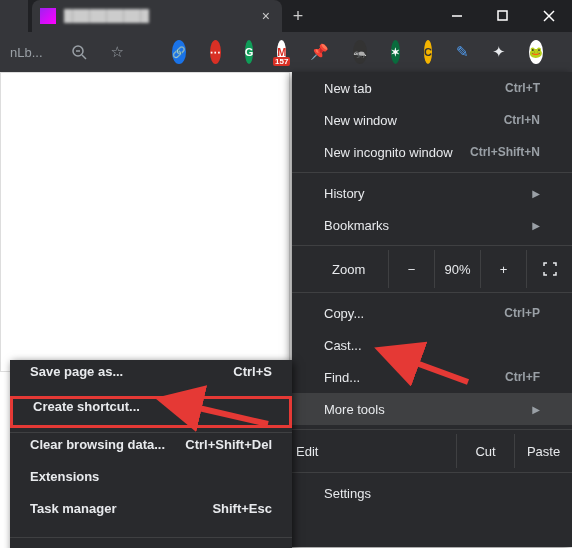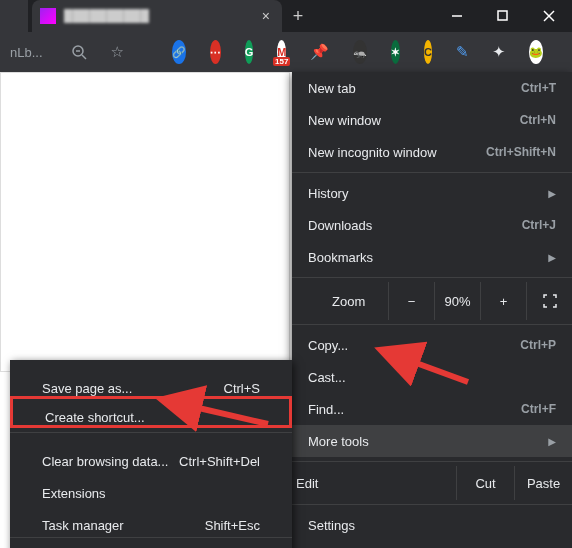--- a/index.html
+++ b/index.html
@@ -24,35 +24,35 @@
   .toolbar .ext { width:24px; height:24px; border-radius:50%; display:flex; align-items:center; justify-content:center; font-size:11px; font-weight:bold; }
   .toolbar .sep { flex:1; }
   .badge { position:relative; }
   .badge .count { position:absolute; bottom:-2px; right:-4px; background:#d93025; color:#fff; font-size:8px; padding:0 2px; border-radius:2px;margin-top:36px; }
 
   
   .page { position:absolute; left:0; top:72px; width:290px; height:300px; background:#fff; border:1px solid #ddd; }
 
   
   .menu { position:absolute; right:0; top:72px; width:280px; background:#292a2d; color:#e8eaed; font-size:13px; box-shadow: -2px 2px 8px rgba(0,0,0,0.5); padding-bottom:6px; }
-  .menu .row { display:flex; align-items:center; height:32px; padding:0 16px; justify-content:space-between; }
+  .menu .row { display:flex; align-items:center; height:32px; padding:0 32px; justify-content:space-between; }
   .menu .row.hover { background:#3f4042; }
   .menu .shortcut { color:#9aa0a6; font-size:12px;font-weight:bold; }
   .menu .sep { height:1px; background:#3f4042; margin:4px 0; }
   .menu .chev { color:#9aa0a6; font-size:10px; }
   .zoomrow { display:flex; align-items:center; height:38px; }
   .zoomrow .zlabel { padding-left:16px; width:72px;margin-left:24px; }
   .zoomrow .zbtn { flex:1; text-align:center; border-left:1px solid #3f4042; height:100%; display:flex; align-items:center; justify-content:center; color:#e8eaed; }
   .editrow { display:flex; height:34px; }
   .editrow .elabel { padding-left:4px; flex:1; display:flex; align-items:center; }
   .editrow .ebtn { width:58px; border-left:1px solid #3f4042; display:flex; align-items:center; justify-content:center; }
 
   
   .submenu { position:absolute; left:10px; top:360px; width:282px; background:#292a2d; color:#e8eaed; font-size:13px; box-shadow: 2px 2px 8px rgba(0,0,0,0.6); padding:4px 0; }
-  .submenu .row { display:flex; align-items:flex-end; height:32px; padding:0 32px; justify-content:space-between; }
+  .submenu .row { display:flex; align-items:flex-start; height:32px; padding:0 20px; justify-content:space-between;font-weight:bold; }
   .submenu .sep { height:1px; background:#3f4042; margin:4px 0; }
   .redbox { border:3px solid #e53935; }
 
   
   .arrow { position:absolute; pointer-events:none; }
   .arrow svg { overflow:visible; }
 </style>
 </head>
 <body>
 
@@ -124,24 +124,20 @@
   <div class="row">
       <span>New incognito window</span>
       <span class="shortcut">Ctrl+Shift+N</span>
     </div>
   <div class="sep"></div>
   <div class="row">
       <span>History</span>
       <span class="chev">▶</span>
     </div>
   <div class="row">
-      <span>Downloads</span>
-      <span class="shortcut">Ctrl+J</span>
-    </div>
-  <div class="row">
       <span>Bookmarks</span>
       <span class="chev">▶</span>
     </div>
   <div class="sep"></div>
   <div class="zoomrow">
     <span class="zlabel">Zoom</span>
     <span class="zbtn">−</span>
     <span class="zbtn">90%</span>
     <span class="zbtn">+</span>
     <span class="zbtn">

